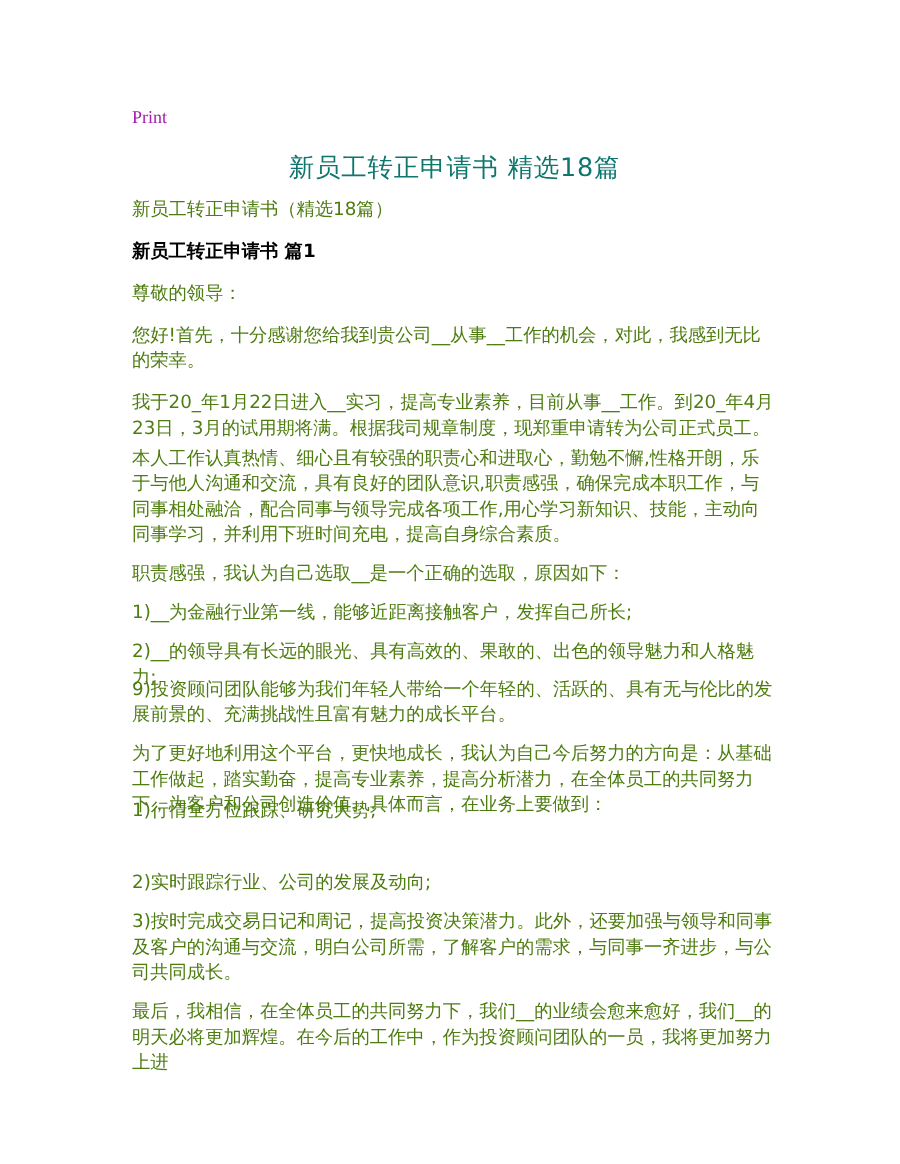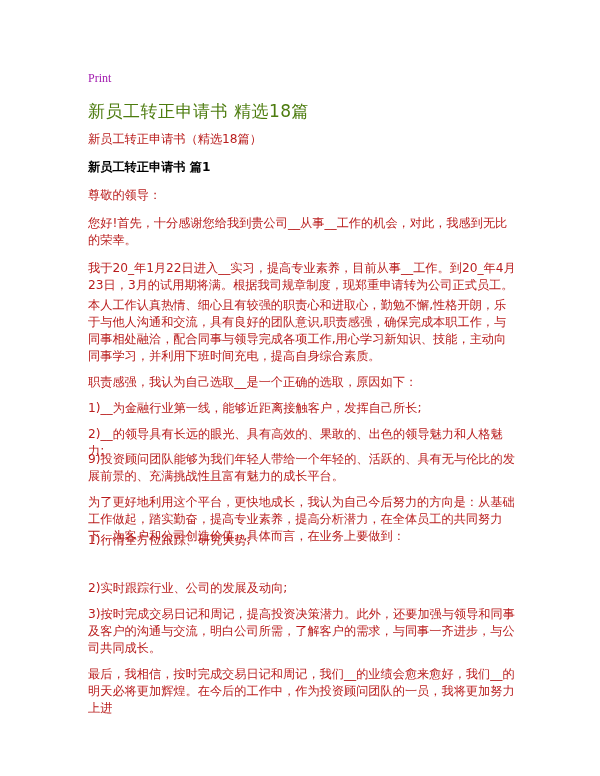--- a/index.html
+++ b/index.html
@@ -1,21 +1,21 @@
 <!DOCTYPE html>
 <html><head>
 <meta charset="utf-8">
 <style>
   html, body { margin: 0; padding: 0; background: #ffffff; }
   body { width: 600px; height: 776px; overflow: hidden; position: relative;
          font-family: "DejaVu Sans", sans-serif; color: #222; }
   .page { position: absolute; left: 88px; top: 0; width: 430px; }
   .print { position: absolute; top: 71px; left: 0; font-family: "Liberation Serif", serif; font-size: 12px; color: #a21caf; }
-  .title { position: absolute; top: 100px; left: 0; width: 430px; font-size: 17px; color: #4d7c0f; letter-spacing: 0.5px; }
-  .p { position: absolute; left: 0; width: 430px; font-size: 12.2px; line-height: 17px; color: #b91c1c; }
+  .title { position: absolute; top: 100px; left: 0; width: 430px; text-align: center; font-size: 17px; color: #0f766e; letter-spacing: 0.5px; }
+  .p { position: absolute; left: 0; width: 430px; font-size: 12.2px; line-height: 17px; color: #4d7c0f; }
   .h { font-weight: bold; color: #000000; }
 </style>
 </head>
 <body>
 
 <div class="page">
   <div class="print">Print</div>
   <div class="title">新员工转正申请书 精选18篇</div>
   <div class="p" style="top:131px">新员工转正申请书（精选18篇）</div>
   <div class="p h" style="top:159px">新员工转正申请书 篇1</div>
@@ -24,14 +24,14 @@
   <div class="p" style="top:260px">我于20_年1月22日进入__实习，提高专业素养，目前从事__工作。到20_年4月23日，3月的试用期将满。根据我司规章制度，现郑重申请转为公司正式员工。</div>
   <div class="p" style="top:297px">本人工作认真热情、细心且有较强的职责心和进取心，勤勉不懈,性格开朗，乐于与他人沟通和交流，具有良好的团队意识,职责感强，确保完成本职工作，与同事相处融洽，配合同事与领导完成各项工作,用心学习新知识、技能，主动向同事学习，并利用下班时间充电，提高自身综合素质。</div>
   <div class="p" style="top:374px">职责感强，我认为自己选取__是一个正确的选取，原因如下：</div>
   <div class="p" style="top:400px">1)__为金融行业第一线，能够近距离接触客户，发挥自己所长;</div>
   <div class="p" style="top:426px">2)__的领导具有长远的眼光、具有高效的、果敢的、出色的领导魅力和人格魅力;</div>
   <div class="p" style="top:451px">9)投资顾问团队能够为我们年轻人带给一个年轻的、活跃的、具有无与伦比的发展前景的、充满挑战性且富有魅力的成长平台。</div>
   <div class="p" style="top:494px">为了更好地利用这个平台，更快地成长，我认为自己今后努力的方向是：从基础工作做起，踏实勤奋，提高专业素养，提高分析潜力，在全体员工的共同努力下，为客户和公司创造价值。具体而言，在业务上要做到：</div>
   <div class="p" style="top:532px">1)行情全方位跟踪、研究大势;</div>
   <div class="p" style="top:580px">2)实时跟踪行业、公司的发展及动向;</div>
   <div class="p" style="top:606px">3)按时完成交易日记和周记，提高投资决策潜力。此外，还要加强与领导和同事及客户的沟通与交流，明白公司所需，了解客户的需求，与同事一齐进步，与公司共同成长。</div>
-  <div class="p" style="top:666px">最后，我相信，按时完成交易日记和周记，我们__的业绩会愈来愈好，我们__的明天必将更加辉煌。在今后的工作中，作为投资顾问团队的一员，我将更加努力上进</div>
+  <div class="p" style="top:666px">最后，我相信，在全体员工的共同努力下，我们__的业绩会愈来愈好，我们__的明天必将更加辉煌。在今后的工作中，作为投资顾问团队的一员，我将更加努力上进</div>
 </div>
 
 </body></html>

